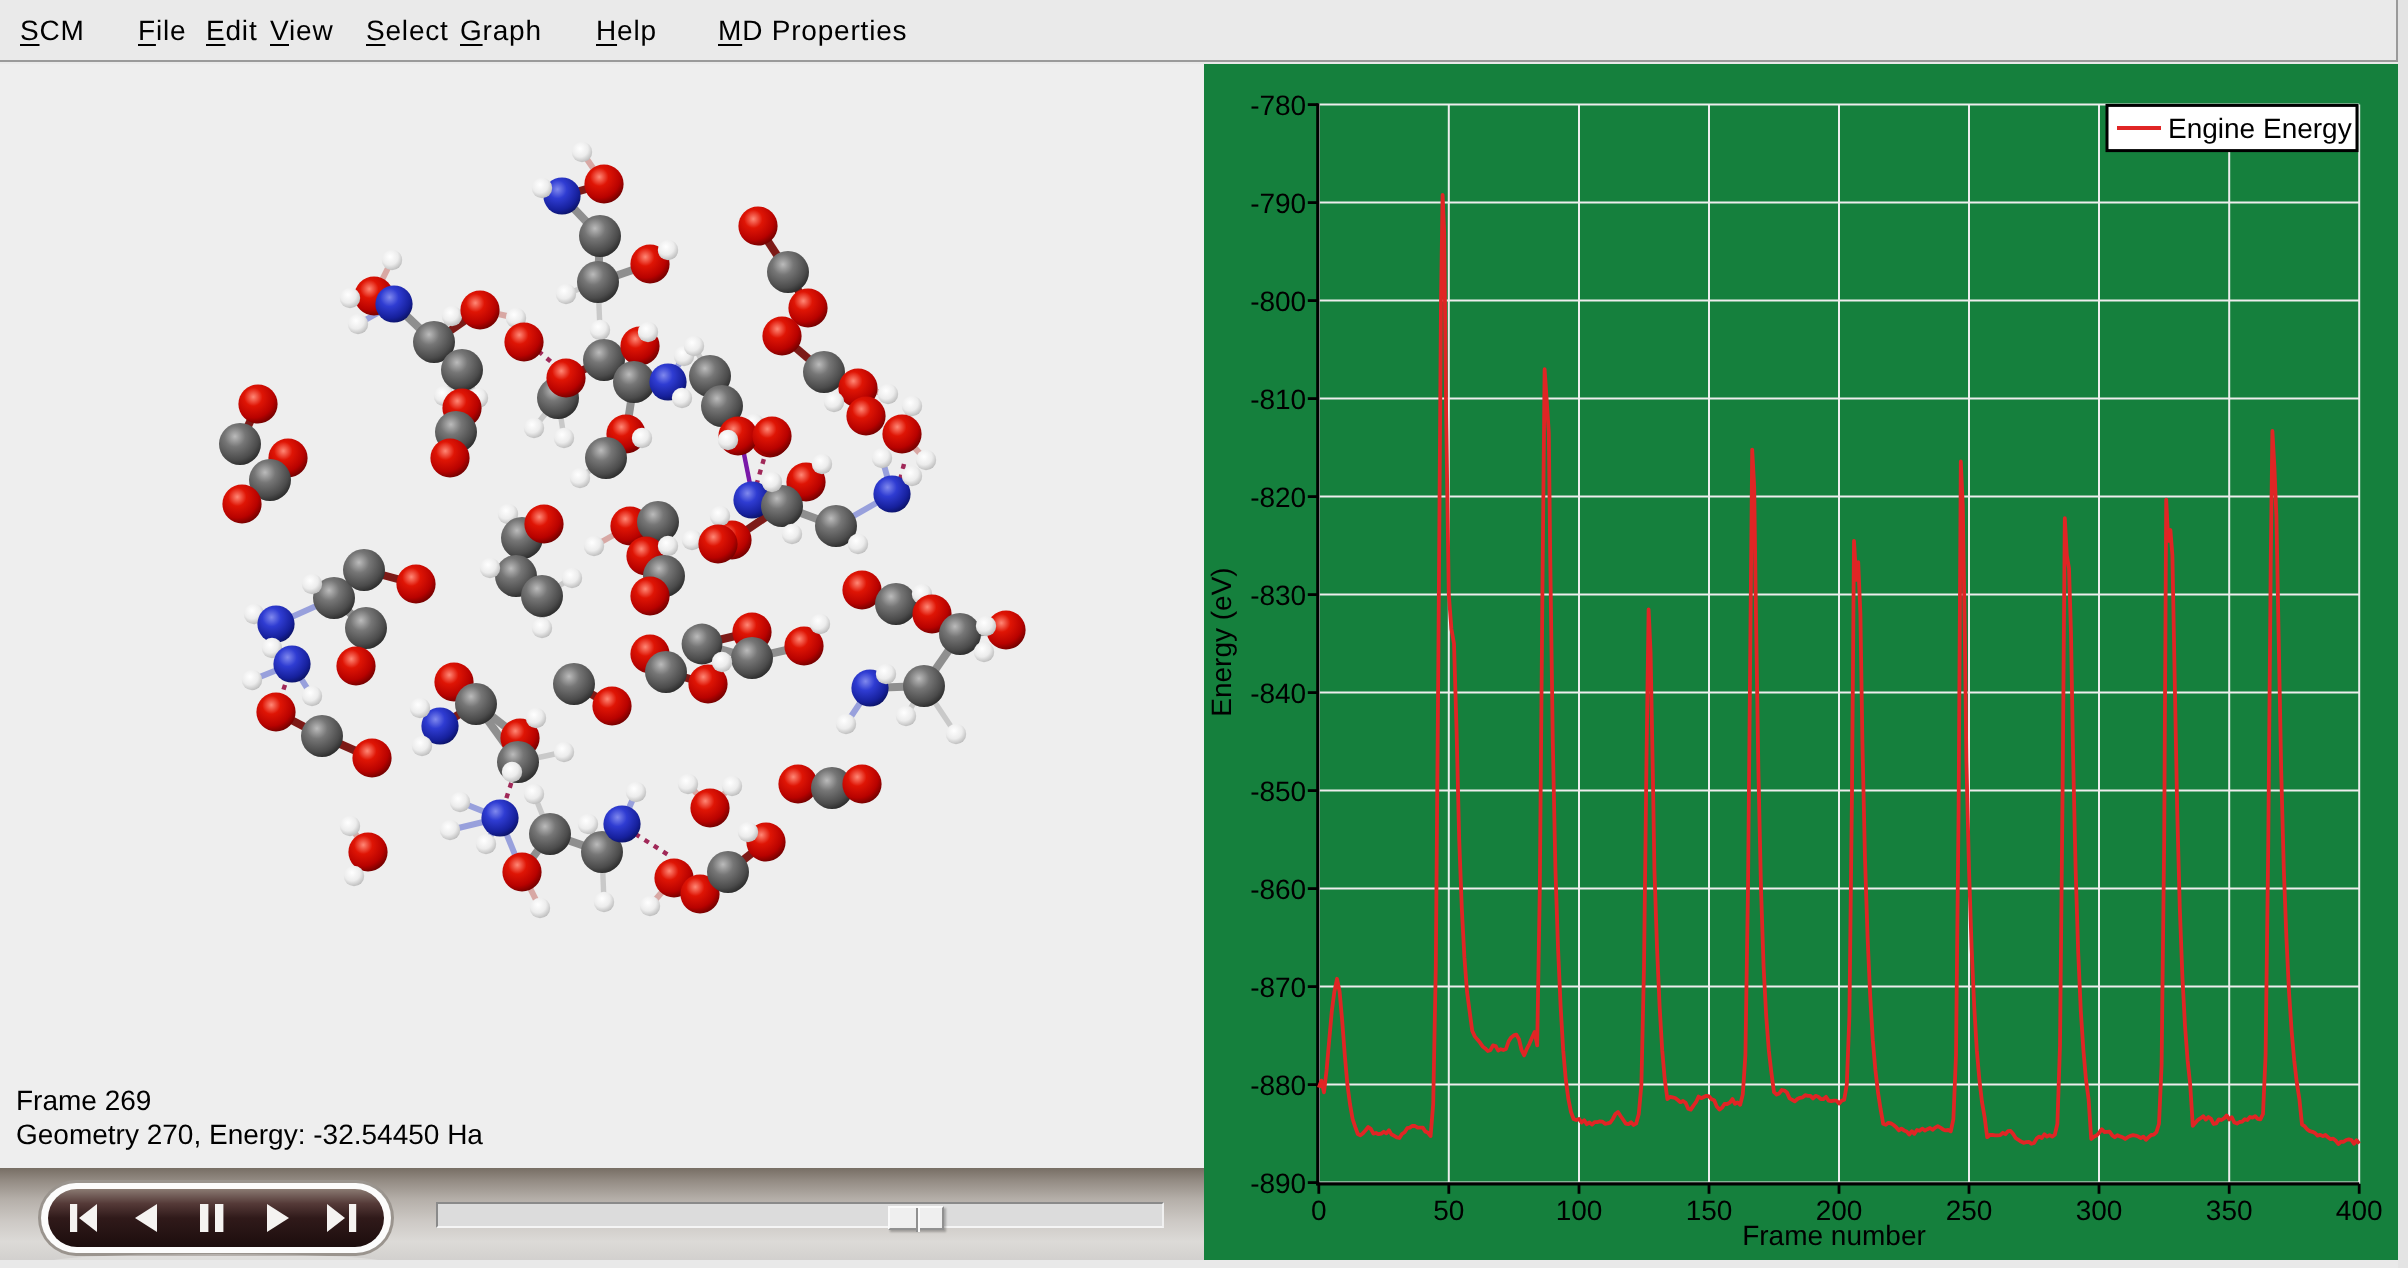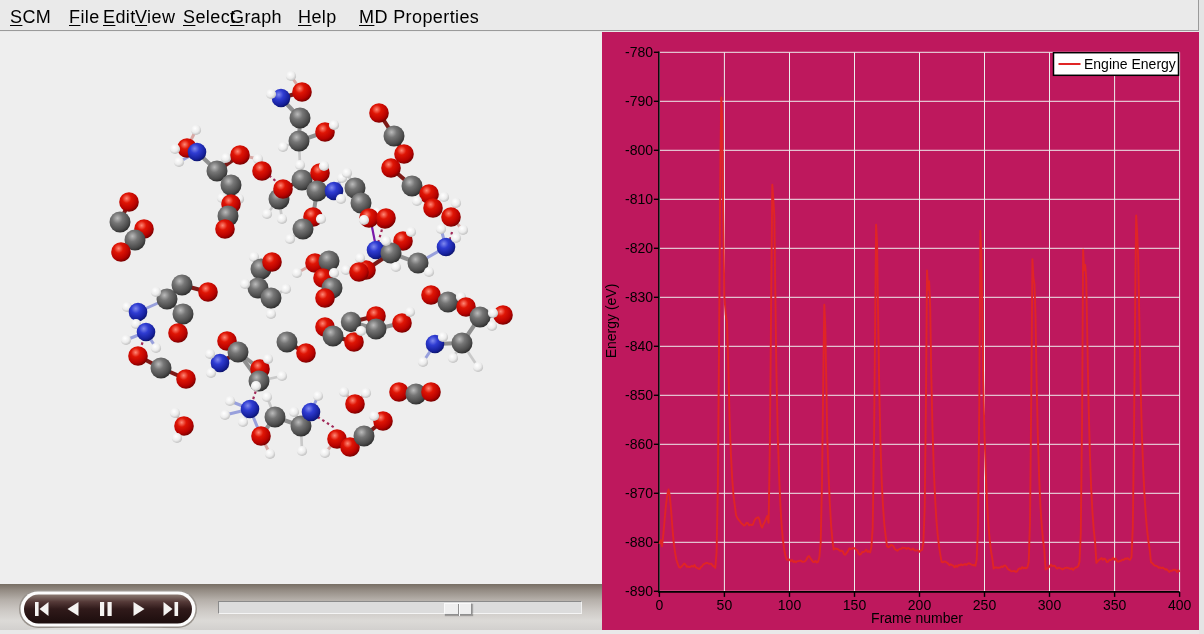--- a/index.html
+++ b/index.html
@@ -1,20 +1,20 @@
 <!DOCTYPE html>
 <html><head><meta charset="utf-8"><style>
 *{margin:0;padding:0;box-sizing:border-box}
 body{width:1204px;height:634px;position:relative;overflow:hidden;background:#e9e9e9;font-family:"Liberation Sans",sans-serif}
 #menubar{position:absolute;left:0;top:0;width:1199px;height:31px;background:#eaeaea;border-bottom:1px solid #9a9a9a;border-right:1px solid #9a9a9a}
-#menubar span{position:absolute;top:7px;font-size:18px;color:#000;letter-spacing:0.4px}
+#menubar span{position:absolute;top:7px;font-size:14px;color:#000;letter-spacing:0.4px}
 #leftpanel{position:absolute;left:0;top:32px;width:602px;height:552px;background:#eeeeee}
 #frametext{position:absolute;left:8px;top:510px;font-size:14px;color:#000;line-height:16.5px}
 #controls{position:absolute;left:0;top:584px;width:602px;height:46px;background:linear-gradient(180deg,#776e64 0%,#948c84 14%,#b5afa9 34%,#cdc9c5 58%,#dcdad7 80%,#d2d0ce 100%)}
-#chartpanel{position:absolute;left:602px;top:32px;width:597px;height:599px;background:#be185d}
+#chartpanel{position:absolute;left:602px;top:32px;width:597px;height:599px;background:#15803d}
 #bottomstrip{position:absolute;left:0;top:630px;width:1204px;height:4px;background:#e9e9e9}
 #rightstrip{position:absolute;left:1199px;top:0;width:5px;height:634px;background:#e4e4e4}
 #slider{position:absolute;left:218px;top:17px;width:364px;height:13px;background:#dcdcdc;border:1px solid #8a8a8a;border-bottom-color:#f5f5f5;border-right-color:#f0f0f0}
 #handle{position:absolute;left:225px;top:0.5px;width:28px;height:12px;background:#efefef;border:1px solid #909090;border-top-color:#fafafa;border-left-color:#fafafa;box-shadow:1px 1px 1px rgba(0,0,0,0.25)}
 #handle:after{content:"";position:absolute;left:13px;top:0;width:1px;height:12px;background:#909090;box-shadow:1px 0 0 #fafafa}
 u{text-decoration-thickness:1px;text-underline-offset:2px}
 </style></head>
 <body>
 <div id="menubar">
 <span style="left:10px"><u>S</u>CM</span>
@@ -373,20 +373,21 @@
       <circle cx="351" cy="321" r="10.2" fill="url(#gC)"></circle>
       <circle cx="376" cy="315" r="9.8" fill="url(#gO)"></circle>
       <circle cx="376" cy="328" r="10.5" fill="url(#gC)"></circle>
       <circle cx="361" cy="330" r="5.1" fill="url(#gH)"></circle>
       <circle cx="402" cy="322" r="9.8" fill="url(#gO)"></circle>
       <circle cx="410" cy="311" r="5.1" fill="url(#gH)"></circle>
       <circle cx="175" cy="412" r="5.1" fill="url(#gH)"></circle>
       <circle cx="184" cy="425" r="9.8" fill="url(#gO)"></circle>
       <circle cx="177" cy="437" r="5.1" fill="url(#gH)"></circle>
 </svg>
+<div id="frametext">Frame 269<br>Geometry 270, Energy: -32.54450 Ha</div>
 </div>
 <div id="controls">
 <svg width="200" height="50" viewBox="0 0 200 50" style="position:absolute;left:0;top:0">
 <defs>
 <linearGradient id="pillbody" x1="0" y1="0" x2="0" y2="1">
 <stop offset="0" stop-color="#8a7a72"></stop>
           <stop offset="0.25" stop-color="#553a38"></stop>
           <stop offset="0.5" stop-color="#301a1a"></stop>
           <stop offset="1" stop-color="#1c0d0d"></stop>
 </linearGradient>

